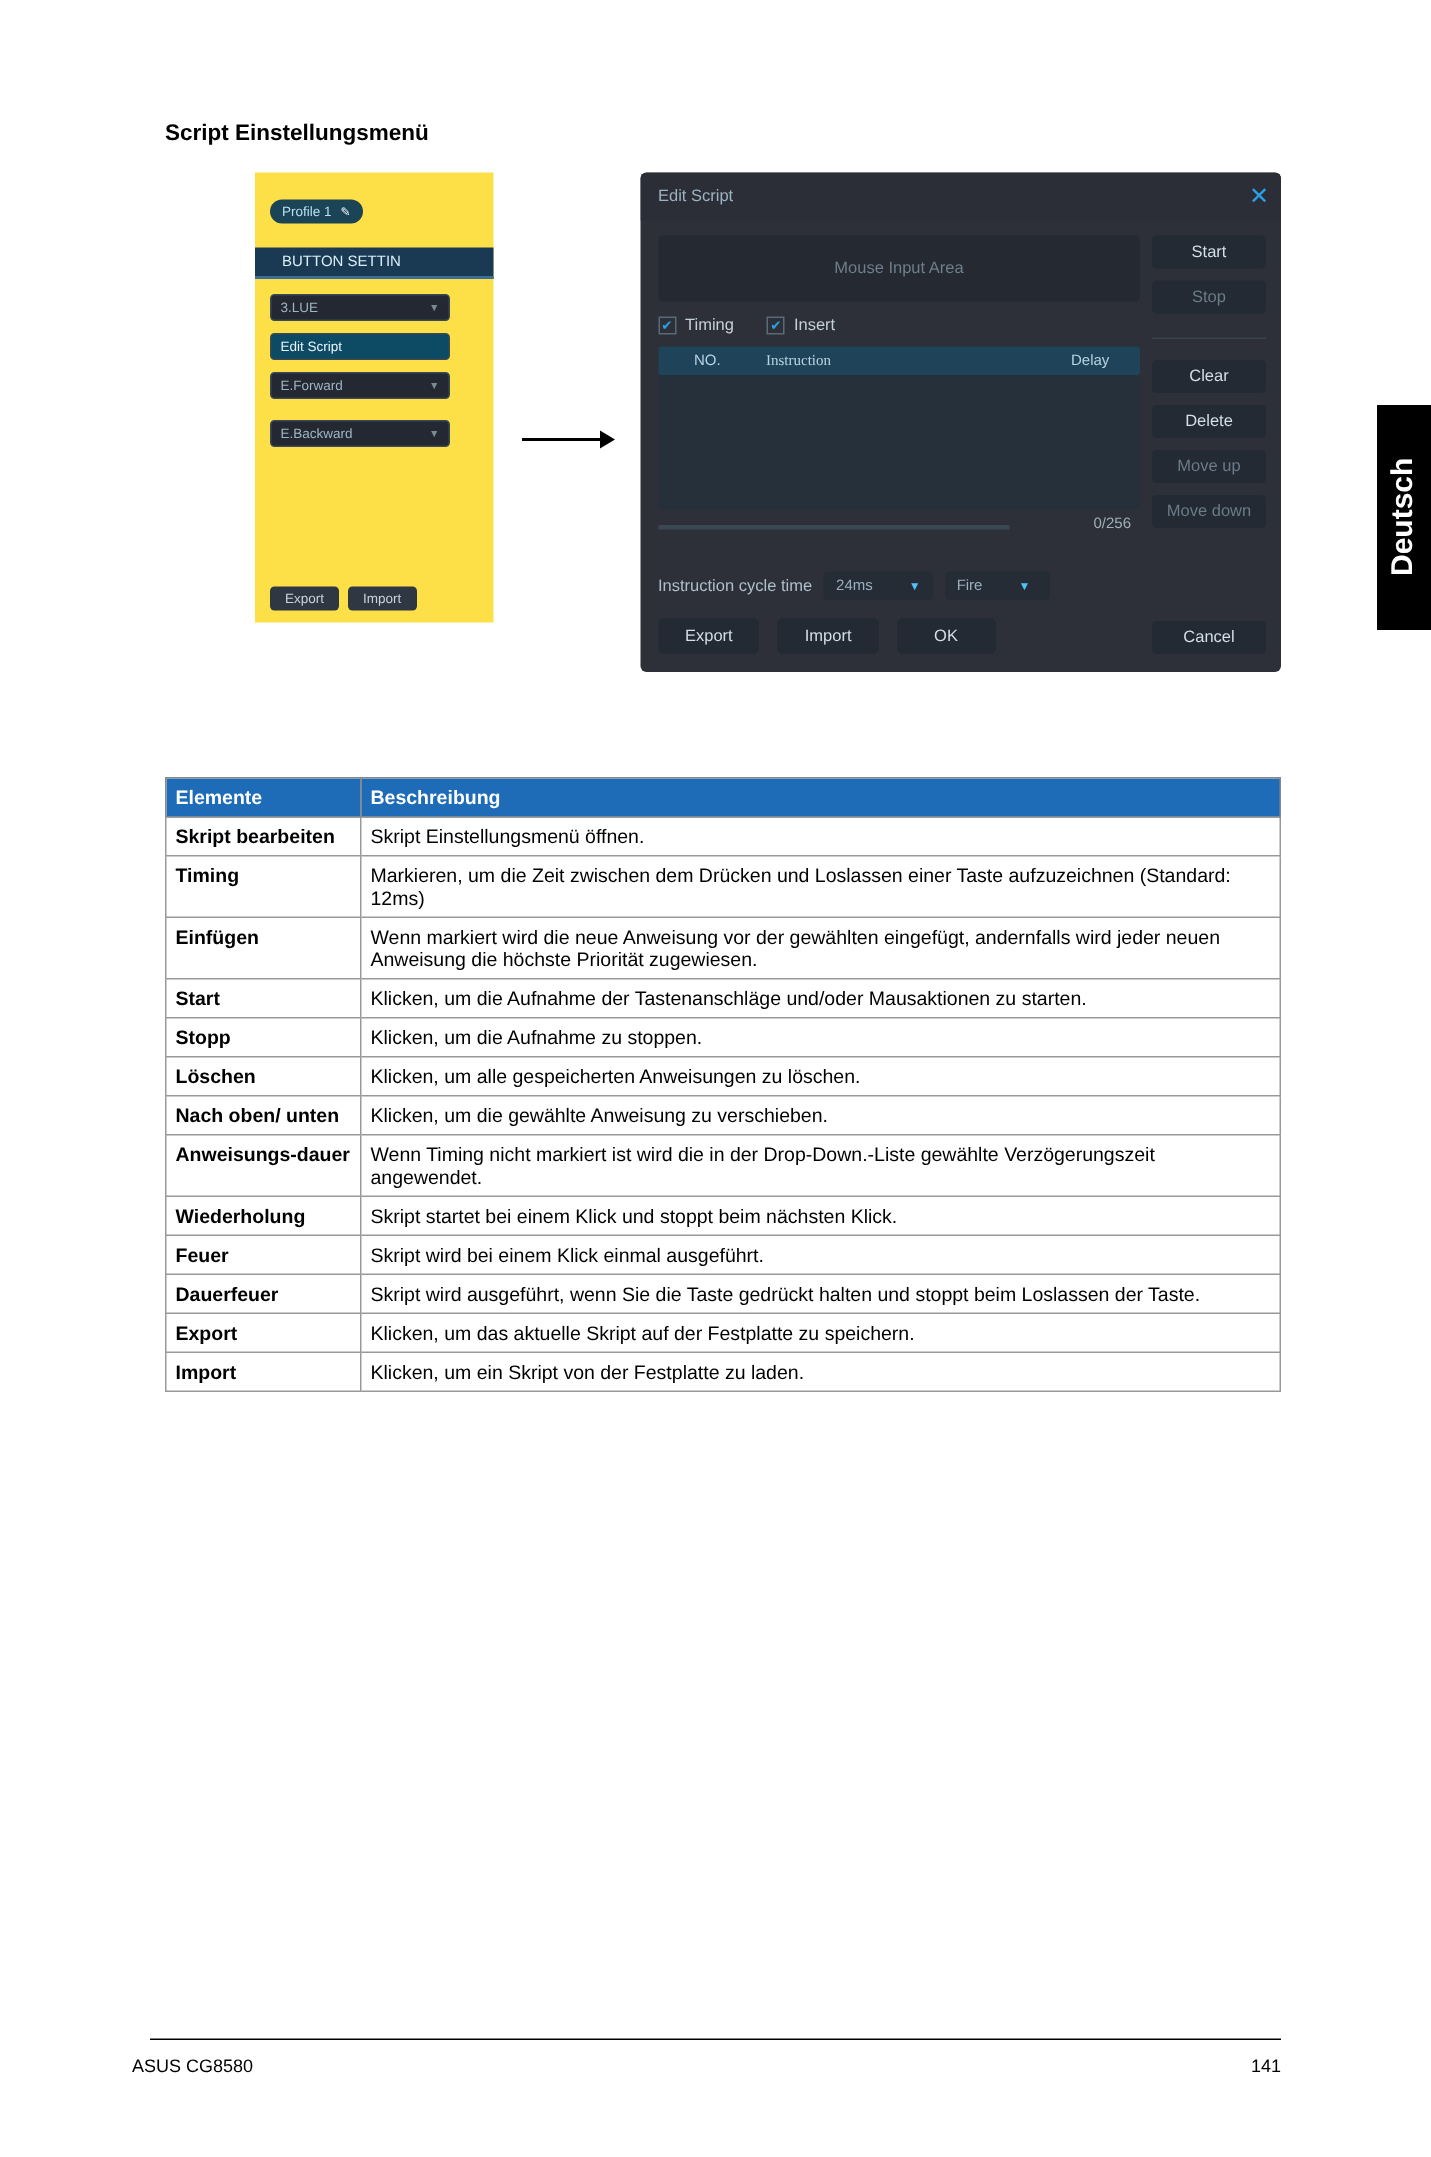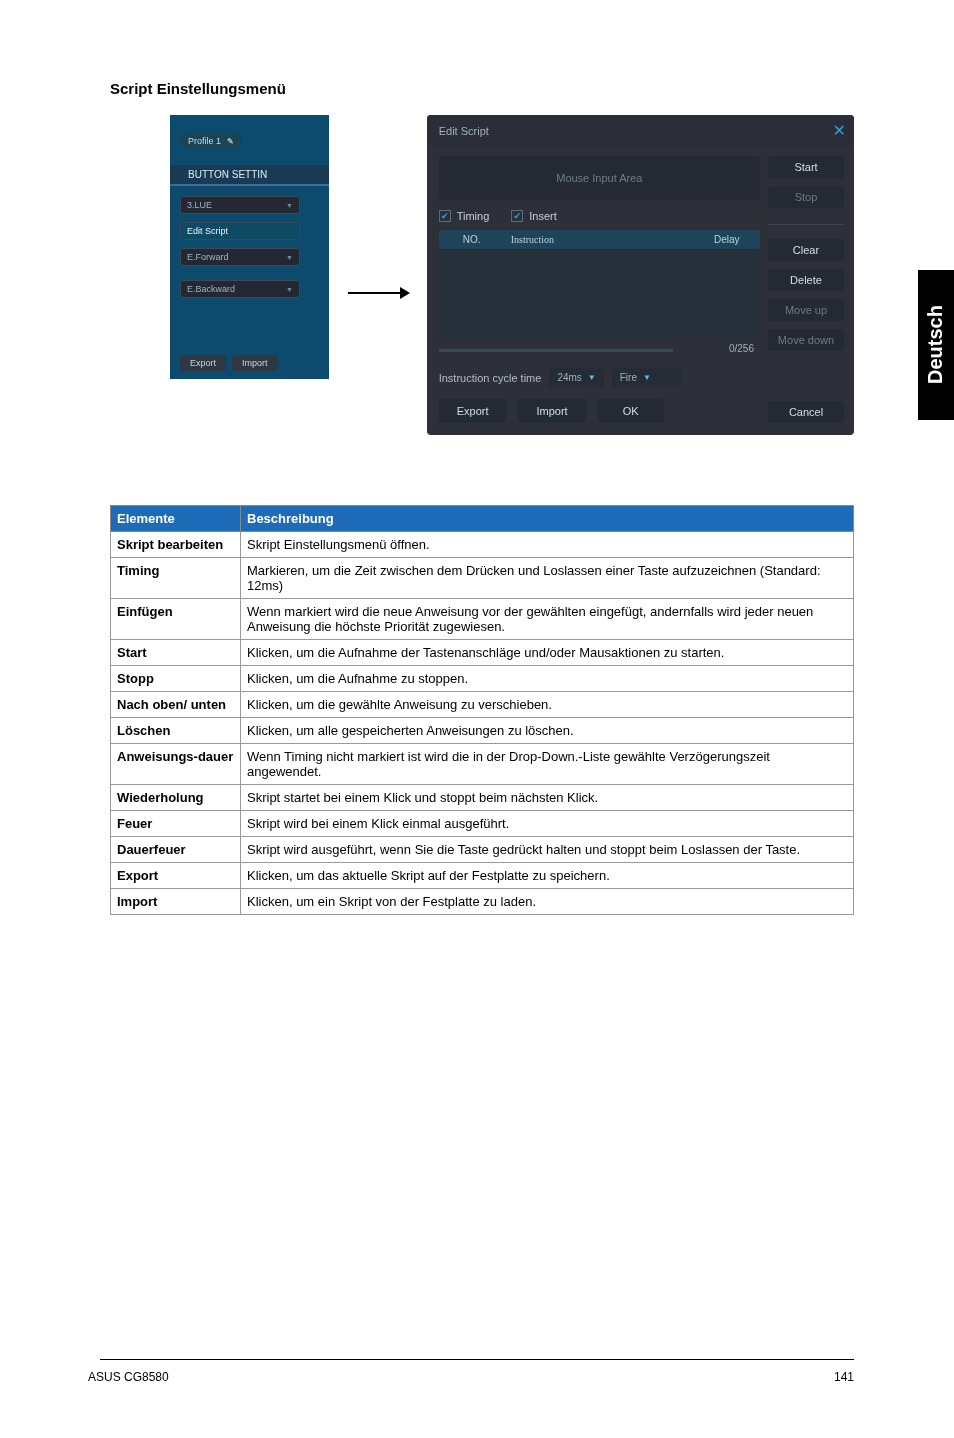--- a/index.html
+++ b/index.html
@@ -6,23 +6,23 @@
   html, body { font-family: Arial, Helvetica, sans-serif; background: #fff; color: #000; }
   .page { width: 954px; height: 1438px; position: relative; }
 
   .content { padding: 80px 100px 0 110px; border-radius: 31px; }
 
   .section-title { font-weight: bold; font-size: 15px; margin-bottom: 18px; }
 
   .figure-row { display: flex; align-items: flex-start; gap: 14px; margin-bottom: 70px; margin-left: 60px; }
 
   .settings-panel {
-    background: #0c4a6e;
+    background: #fde047;
     width: 160px;
-    height: 264px;
+    height: 300px;
     padding: 18px 8px 16px 10px;
     position: relative;
     color: #d8e6ef;
     font-size: 9px;
   }
   .settings-panel .pill {
     background: #1b4456; border-radius: 10px; padding: 3px 8px; margin-bottom: 10px;
     display: inline-flex; align-items: center; gap: 6px; color: #bcdff0;
   }
   .settings-panel .pill .pen { color: #fff; font-size: 8px; }
@@ -74,25 +74,25 @@
 
   .grid-head { display: flex; background: #1f4459; border-radius: 2px; font-size: 10px; }
   .grid-head div { padding: 4px 24px; color: #b7d3e4; }
   .grid-head .c1 { width: 44px; }
   .grid-head .c2 { flex: 1; font-family: Liberation Serif, serif; }
   .grid-head .c3 { width: 70px; }
   .grid-body { background: #26303a; height: 90px; border-radius: 0 0 3px 3px; }
   .counter { text-align: right; color: #9fb0ba; font-size: 10px; padding: 4px 6px 8px; }
   .counter-line { height: 3px; background: #3a4854; margin-right: 50px; }
 
-  .row-cycle { display: flex; align-items: center; gap: 8px; margin-top: 6px; }
+  .row-cycle { display: flex; align-items: center; gap: 8px; margin-top: 18px; }
   .row-cycle .cyc-label { color: #aebecb; font-size: 11px; }
   .dd {
     background: #252c36; border-radius: 3px; padding: 4px 8px;
-    display: flex; align-items: center; gap: 6px; color: #9ab0bf; font-size: 10px;
+    display: flex; align-items: center; gap: 24px; color: #9ab0bf; font-size: 10px;
   }
   .dd .tri { font-size: 8px; color: #4fc3f7; }
   .row-bottom { display: flex; gap: 12px; margin-top: 12px; }
   .btn-dark {
     background: #232a33; border-radius: 4px; padding: 6px 18px; color: #d3dee6;
     font-size: 11px; text-align: center; min-width: 66px;
   }
   .side-btn {
     background: #232a33; border-radius: 3px; padding: 5px 0; text-align: center;
     color: #d3dee6; font-size: 11px;
@@ -243,26 +243,26 @@
           </tr>
         <tr>
             <td class="key">Start</td>
             <td>Klicken, um die Aufnahme der Tastenanschläge und/oder Mausaktionen zu starten.</td>
           </tr>
         <tr>
             <td class="key">Stopp</td>
             <td>Klicken, um die Aufnahme zu stoppen.</td>
           </tr>
         <tr>
+            <td class="key">Löschen</td>
+            <td>Klicken, um alle gespeicherten Anweisungen zu löschen.</td>
+          </tr>
+        <tr>
             <td class="key">Nach oben/ unten</td>
             <td>Klicken, um die gewählte Anweisung zu verschieben.</td>
-          </tr>
-        <tr>
-            <td class="key">Löschen</td>
-            <td>Klicken, um alle gespeicherten Anweisungen zu löschen.</td>
           </tr>
         <tr>
             <td class="key">Anweisungs-dauer</td>
             <td>Wenn Timing nicht markiert ist wird die in der Drop-Down.-Liste gewählte Verzögerungszeit angewendet.</td>
           </tr>
         <tr>
             <td class="key">Wiederholung</td>
             <td>Skript startet bei einem Klick und stoppt beim nächsten Klick.</td>
           </tr>
         <tr>

